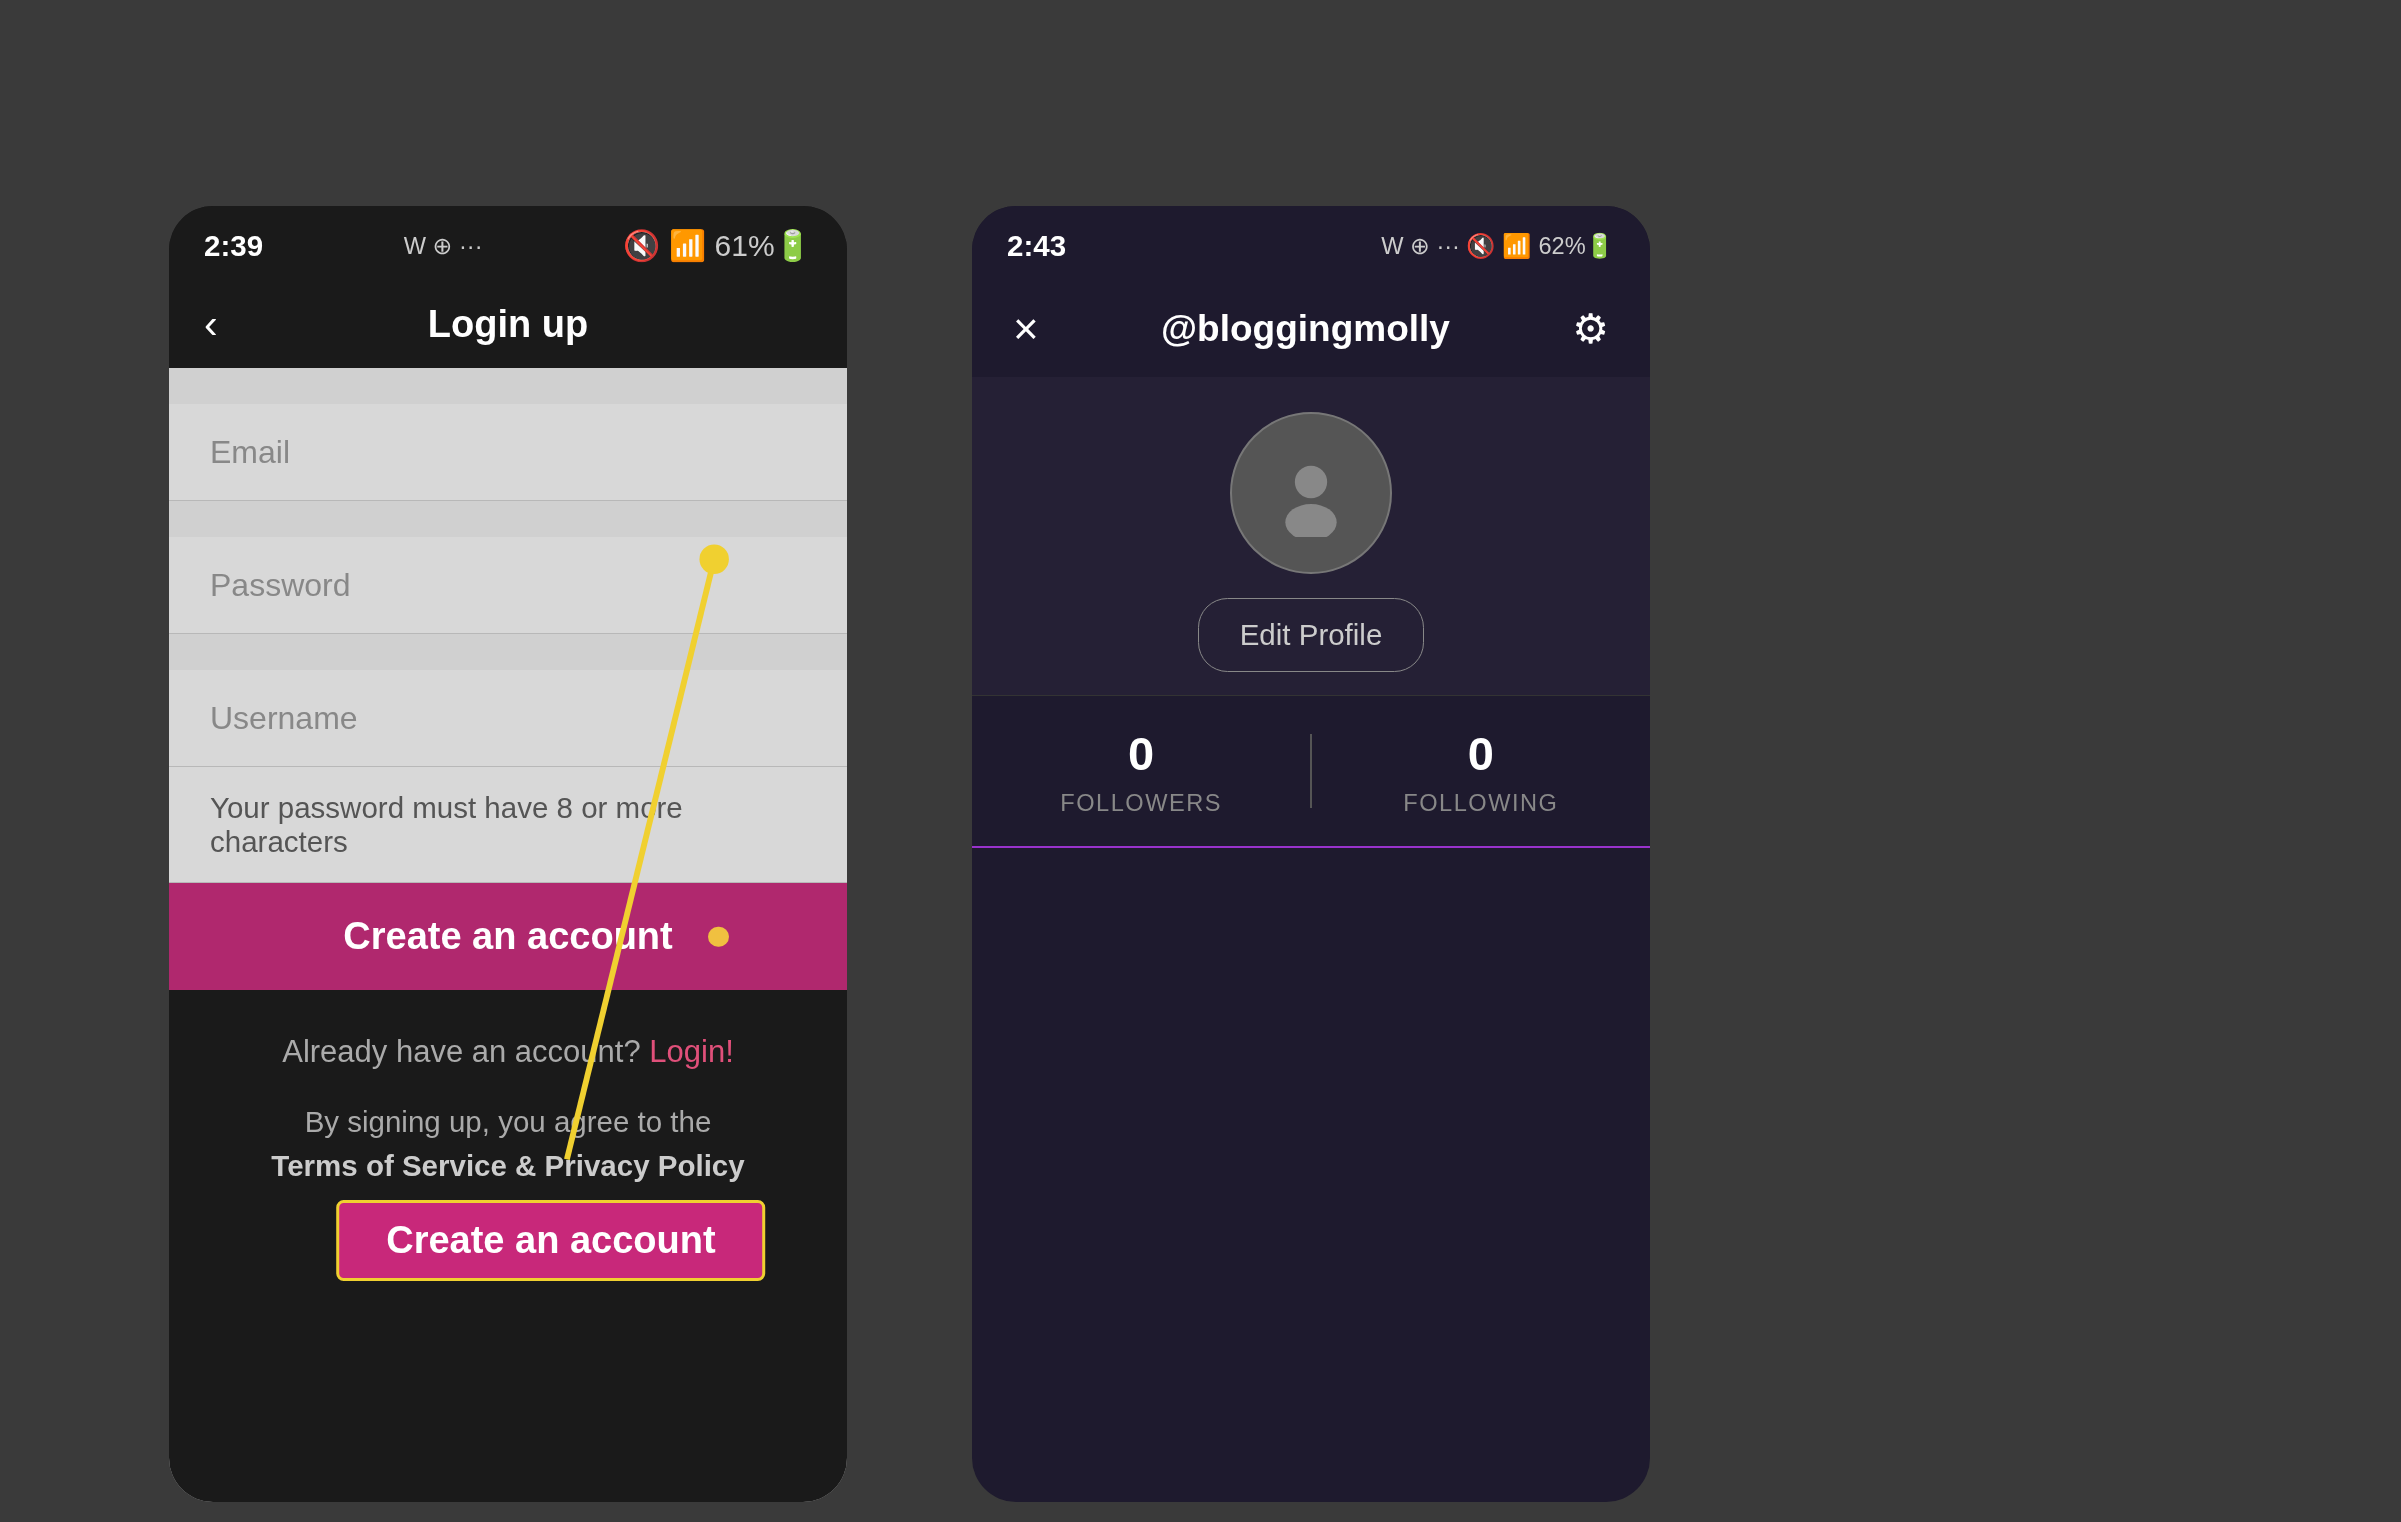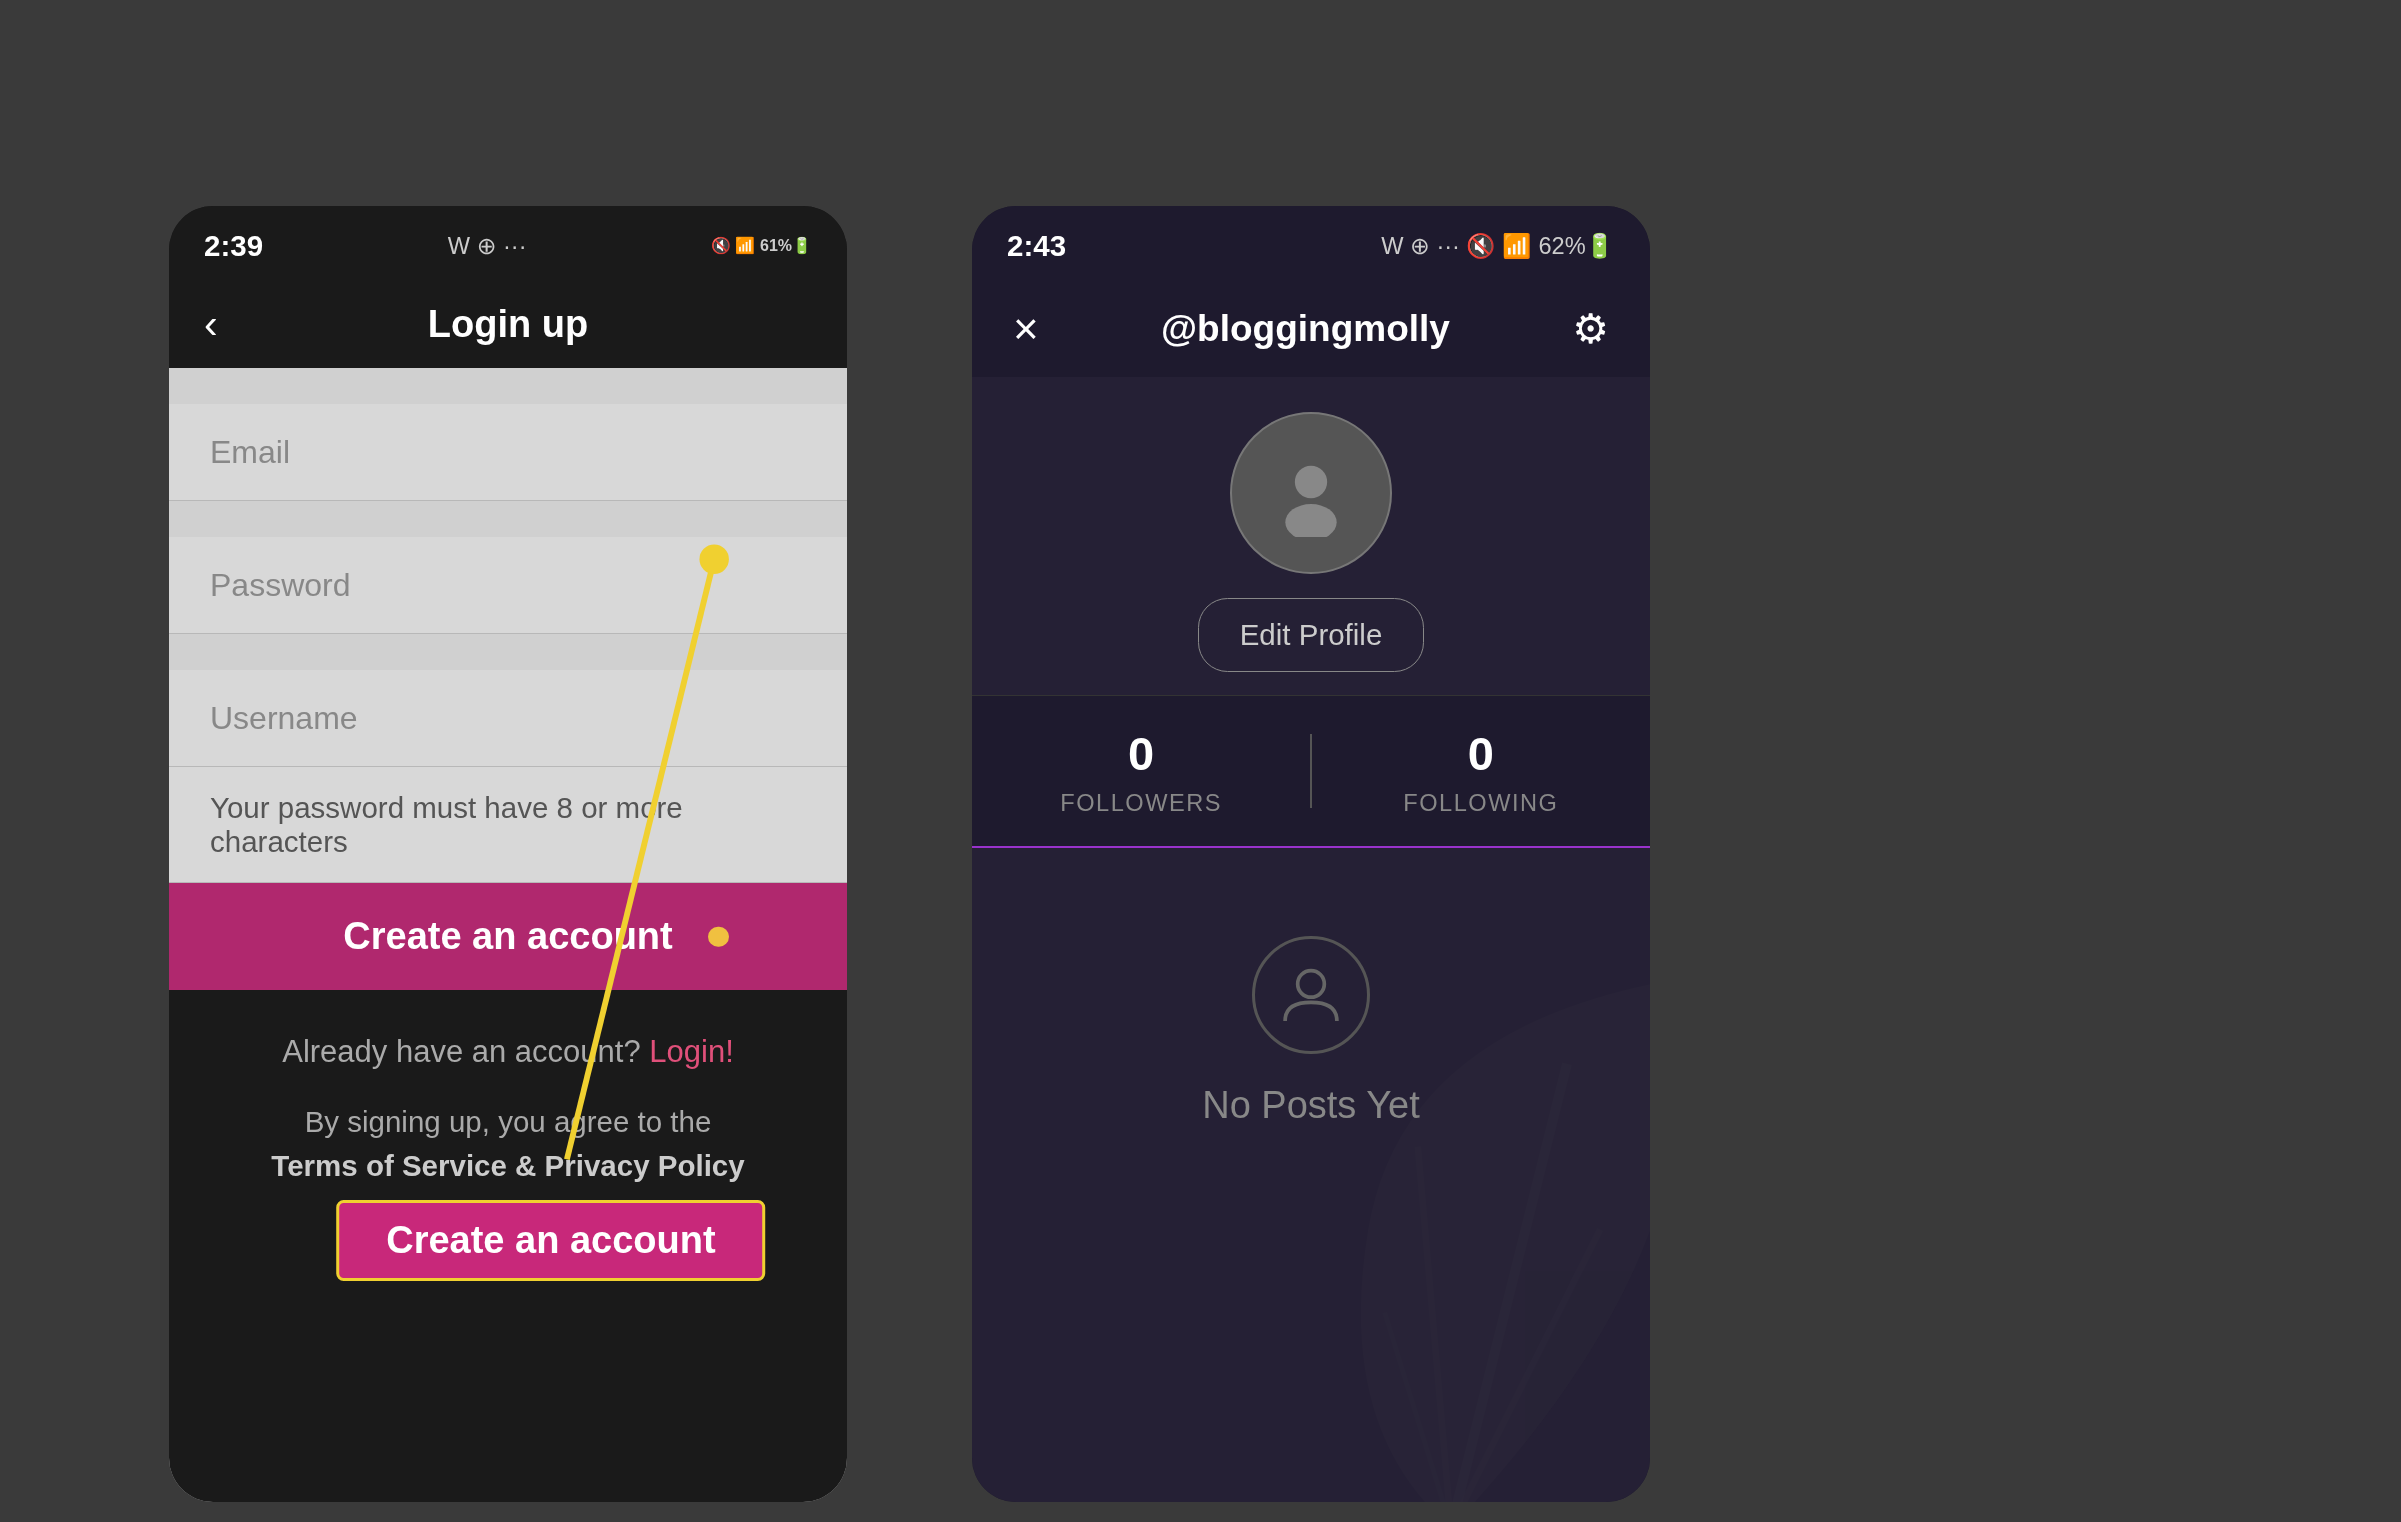--- a/index.html
+++ b/index.html
@@ -311,21 +311,21 @@
 <body>
 
 <div style="position:relative; width:2401px; height:1523px; background:#3a3a3a; overflow:hidden;">
 
   <div style="position:absolute; left:169px; top:88px;">
     <div class="phone-left">
 
       <div class="status-bar">
         <span class="status-time">2:39</span>
         <span style="font-size:23.6px;color:#ccc;">W ⊕ ···</span>
-        <span style="font-size:16px;color:#ccc;font-weight:bold;">🔇 📶 61%🔋</span>
+        <span style="font-size:30px;color:#ccc;">🔇 📶 61%🔋</span>
       </div>
 
       <div class="signup-header">
         <span class="back-btn">‹</span>
         <span class="signup-title">Login up</span>
       </div>
 
       <div class="form-area">
         <div class="form-field">
           <input type="text" placeholder="Email" style="">
@@ -393,34 +393,17 @@
           <span class="stat-number">0</span>
           <span class="stat-label">FOLLOWERS</span>
         </div>
         <div class="stat-divider"></div>
         <div class="stat-item">
           <span class="stat-number">0</span>
           <span class="stat-label">FOLLOWING</span>
         </div>
       </div>
 
-      <div class="no-posts-area">
-        <div class="no-posts-icon">
-          <svg width="74" height="74" viewBox="0 0 100 100">
-            <circle cx="50" cy="35" r="18" fill="none" stroke="#666" stroke-width="5"></circle>
-            <path d="M15 85 Q15 60 50 60 Q85 60 85 85" fill="none" stroke="#666" stroke-width="5"></path>
-          </svg>
-        </div>
-        <span class="no-posts-text">No Posts Yet</span>
-
-        <svg class="deco-shape" viewBox="0 0 300 400">
-          <path d="M 280 50 Q 320 200 150 380 Q 80 320 100 200 Q 120 80 280 50 Z" fill="#555" opacity="0.5"></path>
-          <line x1="150" y1="380" x2="220" y2="100" stroke="#666" stroke-width="6" opacity="0.5"></line>
-          <line x1="150" y1="380" x2="130" y2="150" stroke="#666" stroke-width="4" opacity="0.4"></line>
-          <line x1="150" y1="380" x2="240" y2="200" stroke="#666" stroke-width="4" opacity="0.4"></line>
-          <line x1="150" y1="380" x2="110" y2="250" stroke="#666" stroke-width="3" opacity="0.3"></line>
-        </svg>
-      </div>
     </div>
   </div>
 
 </div>
 
 
 </body></html>

